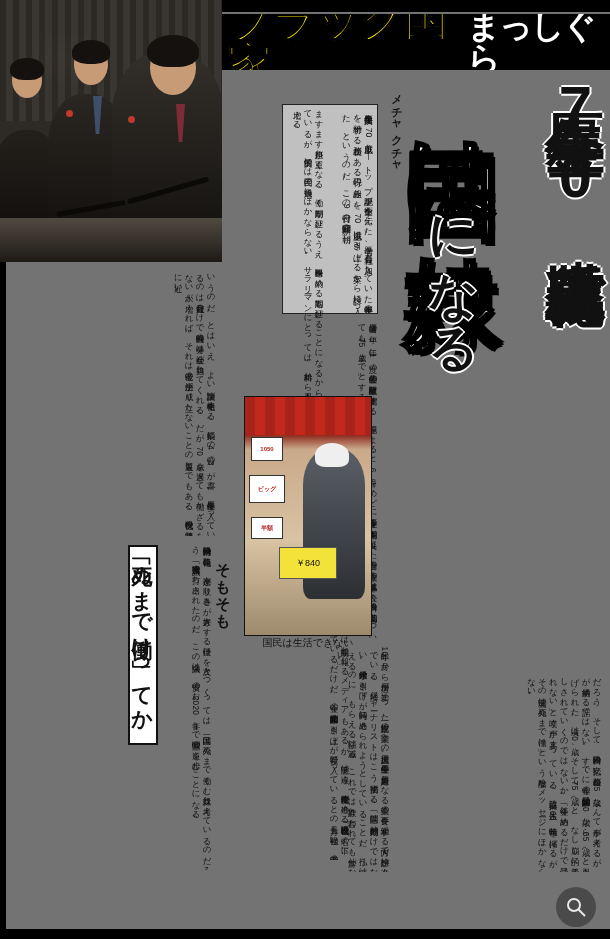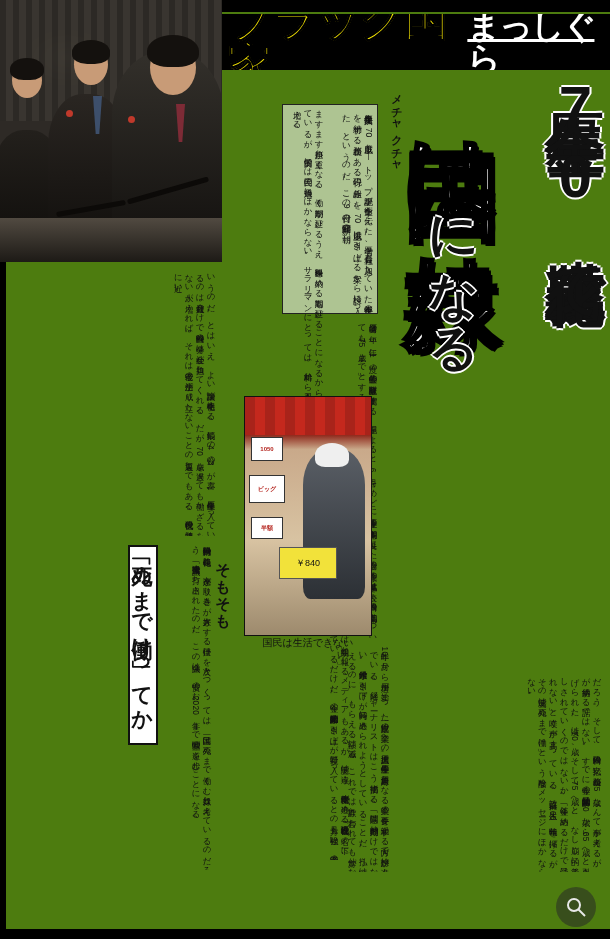--- a/index.html
+++ b/index.html
@@ -7,21 +7,21 @@
     padding: 0;
     background: #000;
   }
   body {
     font-family: "Liberation Sans", sans-serif;
   }
   #page {
     position: relative;
     width: 610px;
     height: 939px;
-    background: #4d7c0f;
+    background: #737373;
     overflow: hidden;
   }
 
   
   .photo-main {
     position: absolute;
     left: 0; top: 0;
     width: 222px; height: 262px;
     background:
       radial-gradient(ellipse 60px 40px at 30% 22%, #6a6257 0%, #2e2a26 70%),
@@ -96,21 +96,20 @@
     padding-left: 6px;
     line-height: 1;
   }
   .mh-white {
     font-size: 33px;
     font-weight: 900;
     color: #fff;
     line-height: 1;
     margin-left: 4px;
     letter-spacing: -2px;
-    text-decoration: underline;
   }
 
   
   .head-right {
     position: absolute;
     right: 4px; top: 66px;
     width: 104px; height: 600px;
     writing-mode: vertical-rl;
     text-orientation: upright;
     font-size: 60px;

